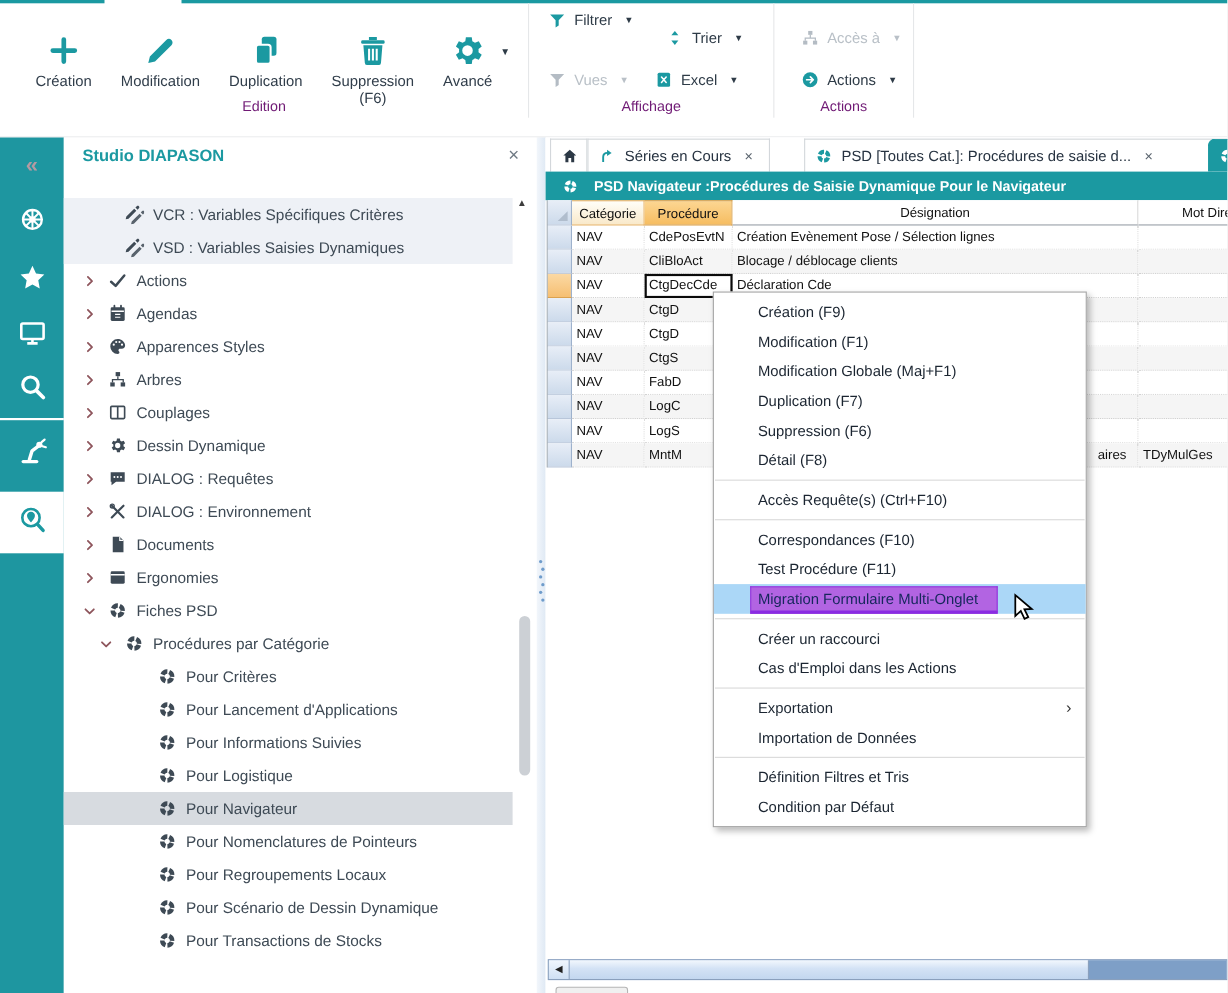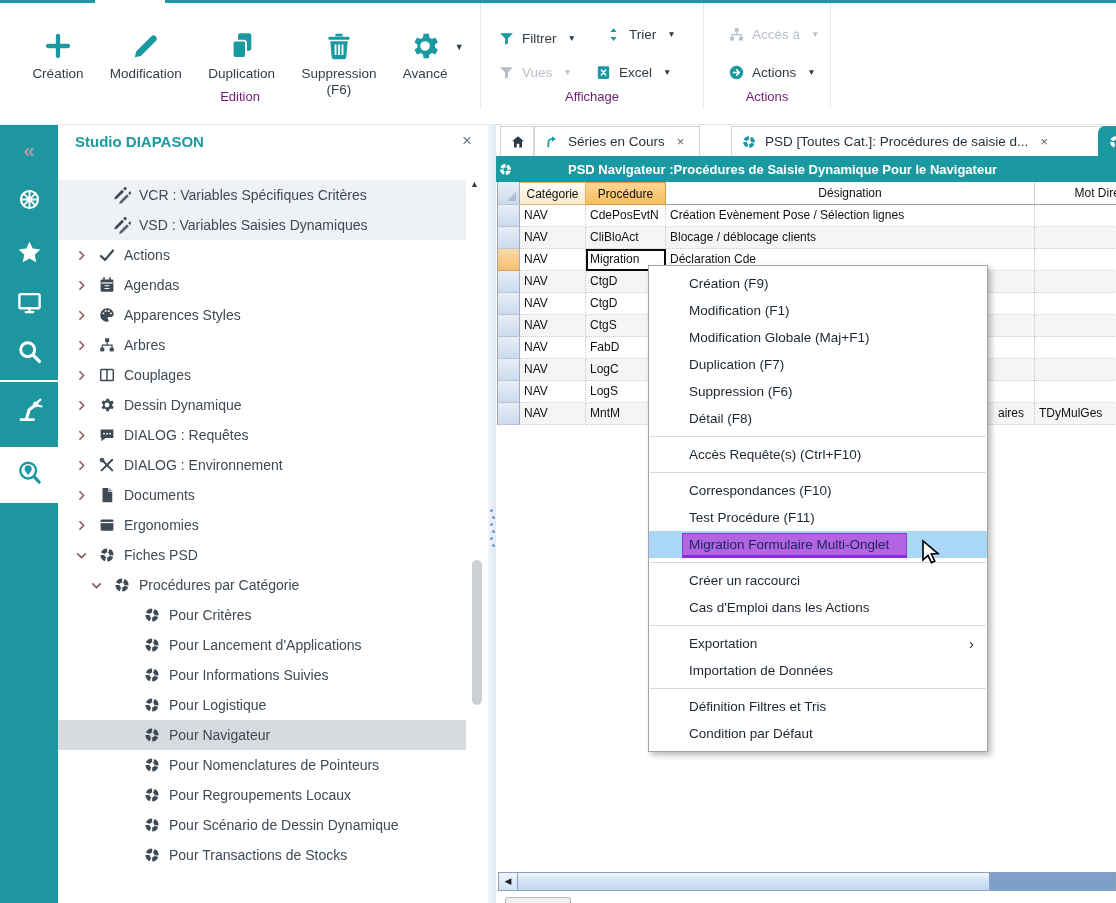--- a/index.html
+++ b/index.html
@@ -60,21 +60,21 @@
 
   
   #main{position:absolute;left:496px;top:125px;width:620px;height:778px;background:#fff;}
   #tabbar{position:absolute;left:0;top:0;width:620px;height:31px;background:#fff;}
   .tab{position:absolute;top:1px;height:30px;background:#fff;border:1px solid #d3d7db;border-bottom:none;display:flex;align-items:center;padding:0 9px;cursor:pointer;white-space:nowrap;overflow:hidden;}
   .tab .tic{width:16px;height:16px;margin-right:8px;flex:0 0 16px;}
   .tab .tic svg{width:16px;height:16px;display:block;}
   .tab-label{font-size:13.5px;color:#273341;overflow:hidden;}
   .tab-close{margin-left:12px;font-size:13px;color:#59636d;cursor:pointer;}
   .tab.partial{background:#1B99A1;border-color:#1B99A1;border-top-left-radius:7px;}
-  #banner{position:absolute;left:0;top:31px;width:620px;height:26px;background:#1B99A1;display:flex;align-items:center;padding-left:2px;gap:41px;}
+  #banner{position:absolute;left:0;top:31px;width:620px;height:26px;background:#1B99A1;display:flex;align-items:center;padding-left:15px;}
   #banner .tic{width:15px;height:15px;color:#fff;margin-right:14px;}
   #banner .tic svg{width:15px;height:15px;display:block;}
   #banner-text{color:#fff;font-size:13px;font-weight:bold;}
 
   
   #grid{position:absolute;left:1px;top:57px;width:690px;border-left:1px solid #9aa3ab;font-size:12px;color:#111;}
   .grow{display:flex;height:22px;}
   .gcell{padding:3px 4px 0 4px;border-right:1px dotted #c6c6c6;border-bottom:1px dotted #cfcfcf;overflow:hidden;white-space:nowrap;}
   .c-sel{width:22px;flex:0 0 22px;padding:0;}
   .c-cat{width:66px;flex:0 0 66px;}
@@ -164,21 +164,21 @@
               <path fill-rule="evenodd" fill="currentColor" d="M12 15.6A3.6 3.6 0 1 1 12 8.4a3.6 3.6 0 0 1 0 7.2zm7.5-2.5l2.2 1.7-2 3.5-2.6-1a8 8 0 0 1-1.8 1.1l-.4 2.7h-4l-.4-2.7a8 8 0 0 1-1.8-1.1l-2.6 1-2-3.5 2.2-1.7a8 8 0 0 1 0-2.2L4.1 9.2l2-3.5 2.6 1a8 8 0 0 1 1.8-1.1l.4-2.7h4l.4 2.7a8 8 0 0 1 1.8 1.1l2.6-1 2 3.5-2.2 1.7a8 8 0 0 1 0 2.2z"></path>
             </svg>
           </span>
         <span class="blabel">Avancé</span>
         <span class="bigcaret">▼</span>
       </div>
       <div class="glabel">Edition</div>
     </div>
 
     <div class="rgroup" style="left:481px;width:223px">
-      <div class="sbtn teal" style="left:17px;top:24px">
+      <div class="sbtn teal" style="left:17px;top:4px">
         <span class="ic teal">
             <svg viewBox="0 0 24 24" xmlns="http://www.w3.org/2000/svg">
               <path d="M3 4.5h18L14 12v6.6l-4 2.7V12L3 4.5z" fill="currentColor"></path>
             </svg>
           </span>
         <span class="slabel">Filtrer</span>
         <span class="scaret">▼</span>
       </div>
       <div class="sbtn" style="left:124px;top:20px">
         <span class="ic teal">
@@ -626,21 +626,21 @@
         <div class="grow even">
           <div class="gcell c-sel"></div>
           <div class="gcell c-cat">NAV</div>
           <div class="gcell c-proc">CliBloAct</div>
           <div class="gcell c-des">Blocage / déblocage clients</div>
           <div class="gcell c-mot"></div>
         </div>
         <div class="grow odd">
           <div class="gcell c-sel sel"></div>
           <div class="gcell c-cat">NAV</div>
-          <div class="gcell c-proc focus">Migration</div>
+          <div class="gcell c-proc focus">CtgDecCde</div>
           <div class="gcell c-des">Déclaration Cde</div>
           <div class="gcell c-mot"></div>
         </div>
         <div class="grow even">
           <div class="gcell c-sel"></div>
           <div class="gcell c-cat">NAV</div>
           <div class="gcell c-proc">CtgD</div>
           <div class="gcell c-des"></div>
           <div class="gcell c-mot"></div>
         </div>

